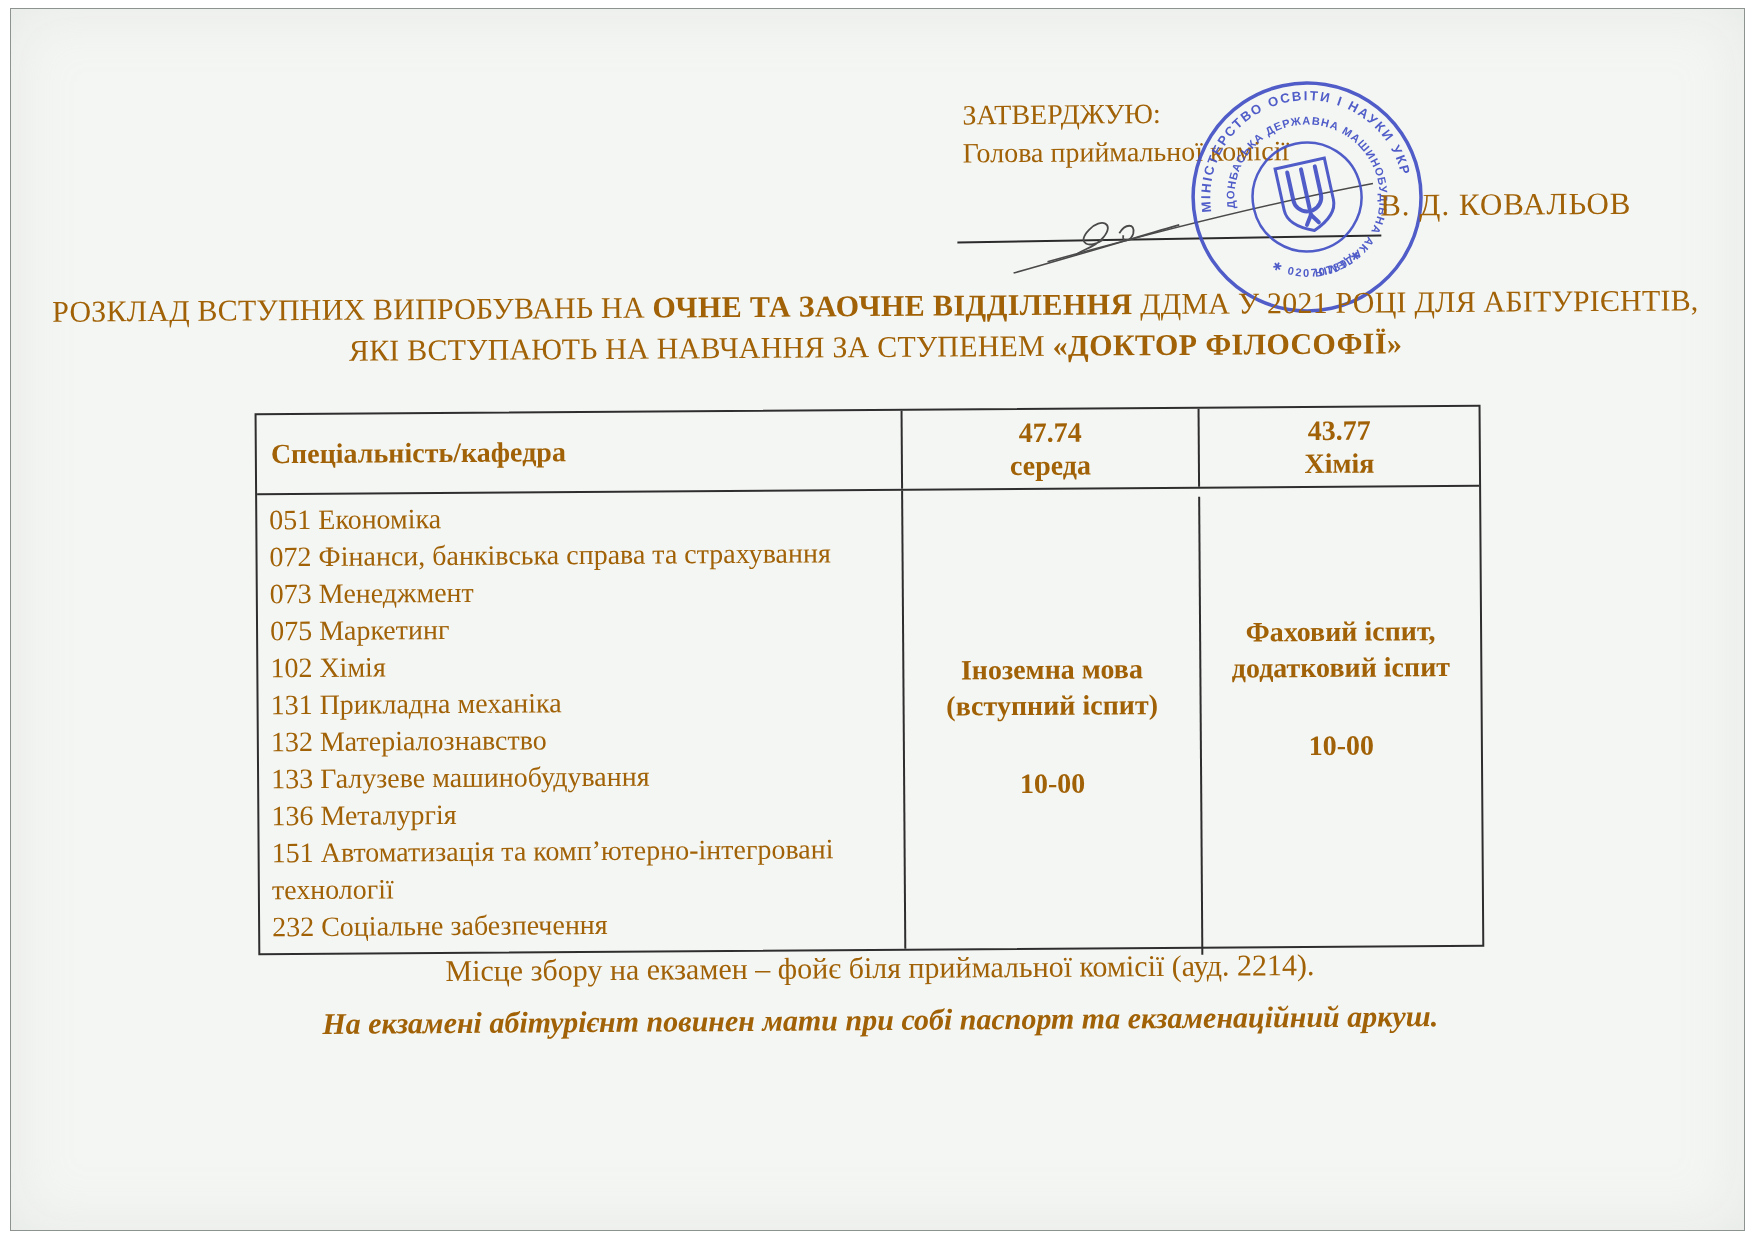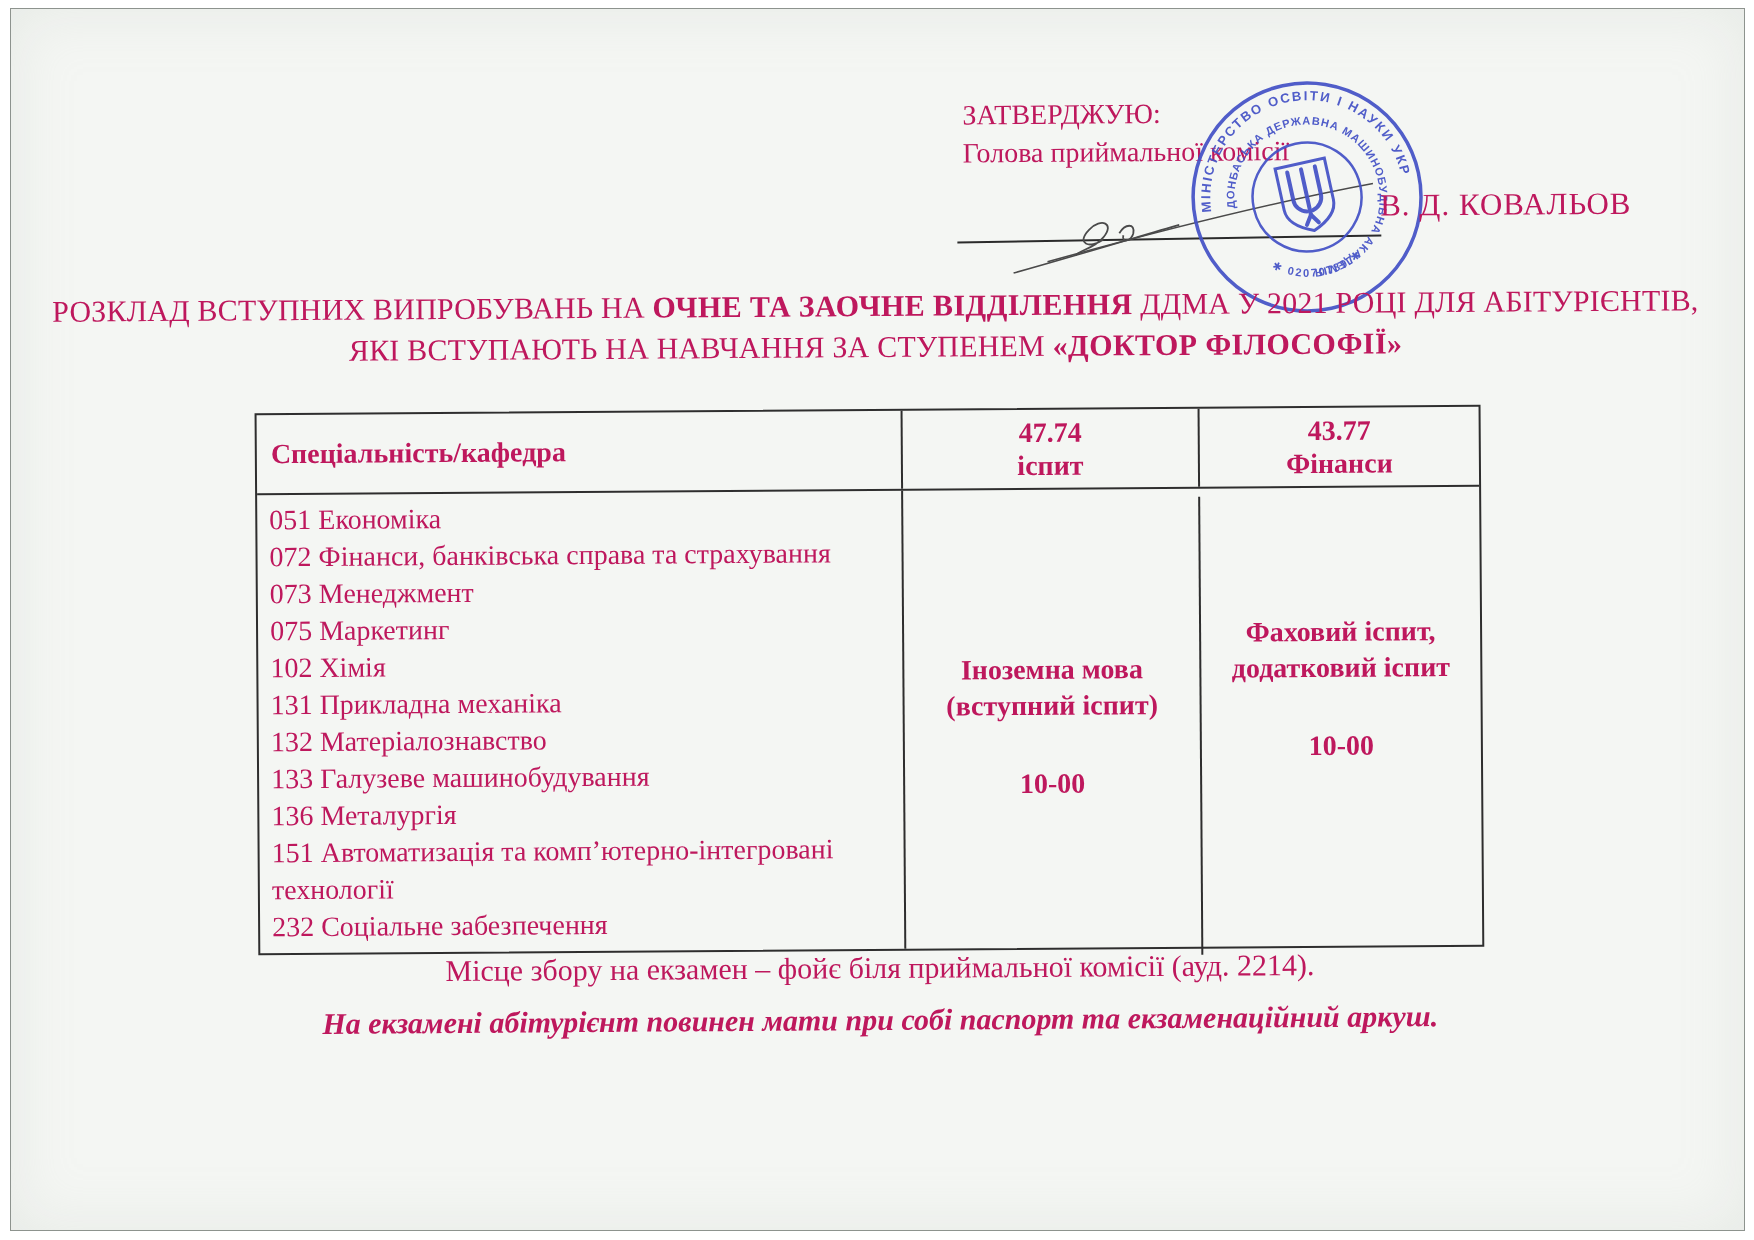--- a/index.html
+++ b/index.html
@@ -1,18 +1,18 @@
 <!DOCTYPE html>
 <html><head>
 <meta charset="utf-8">
 <style>
   html,body{margin:0;padding:0;background:#ffffff;}
   #stage{
     position:relative;width:1754px;height:1240px;overflow:hidden;
-    background:#ffffff;font-family:"Liberation Serif","DejaVu Serif",serif;color:#be185d;
+    background:#ffffff;font-family:"Liberation Serif","DejaVu Serif",serif;color:#a16207;
   }
   #sheet{
     position:absolute;left:10px;top:8px;right:9px;bottom:9px;
     background:#f4f6f3;border:1px solid #8d938e;
     box-shadow:inset 0 0 60px rgba(190,198,190,.25);
   }
   #content{position:absolute;inset:0;transform:rotate(-0.4deg);}
   
   .approval{position:absolute;left:955px;top:88px;font-size:28px;line-height:38px;white-space:nowrap;}
   .signer-name{position:absolute;left:1372px;top:182px;font-size:31px;letter-spacing:1px;white-space:nowrap;}
@@ -101,25 +101,25 @@
         <div><span>ЯКІ ВСТУПАЮТЬ НА НАВЧАННЯ ЗА СТУПЕНЕМ </span><b>«ДОКТОР ФІЛОСОФІЇ»</b></div>
       </div>
 
       <div class="tbl">
         <div class="tbl-row tbl-head">
           <div class="c1">
             <span>Спеціальність/кафедра</span>
           </div>
           <div class="c2">
             <span>47.74</span>
-            <span>іспит</span>
+            <span>середа</span>
           </div>
           <div class="c3">
             <span>43.77</span>
-            <span>Фінанси</span>
+            <span>Хімія</span>
           </div>
         </div>
         <div class="tbl-row tbl-body">
           <div class="c1 spec-list">
               <div>051 Економіка</div>
               <div>072 Фінанси, банківська справа та страхування</div>
               <div>073 Менеджмент</div>
               <div>075 Маркетинг</div>
               <div>102 Хімія</div>
               <div>131 Прикладна механіка</div>

